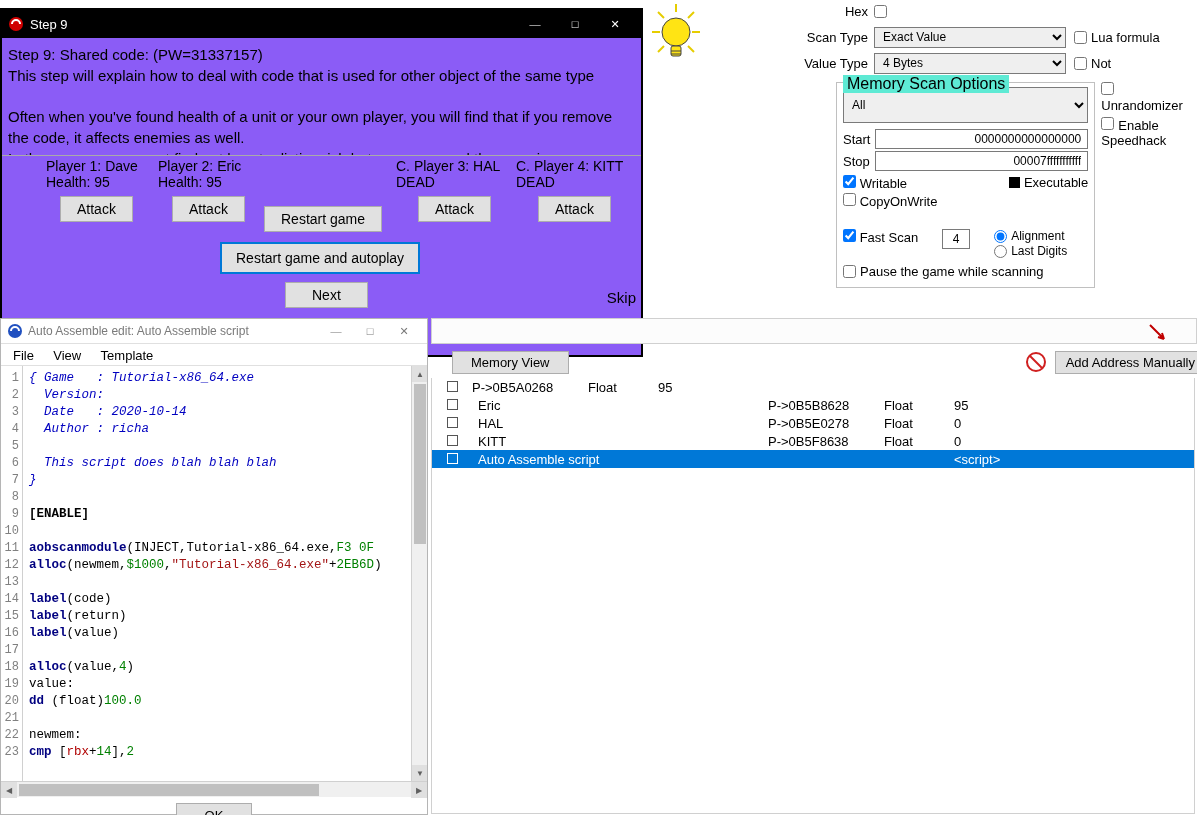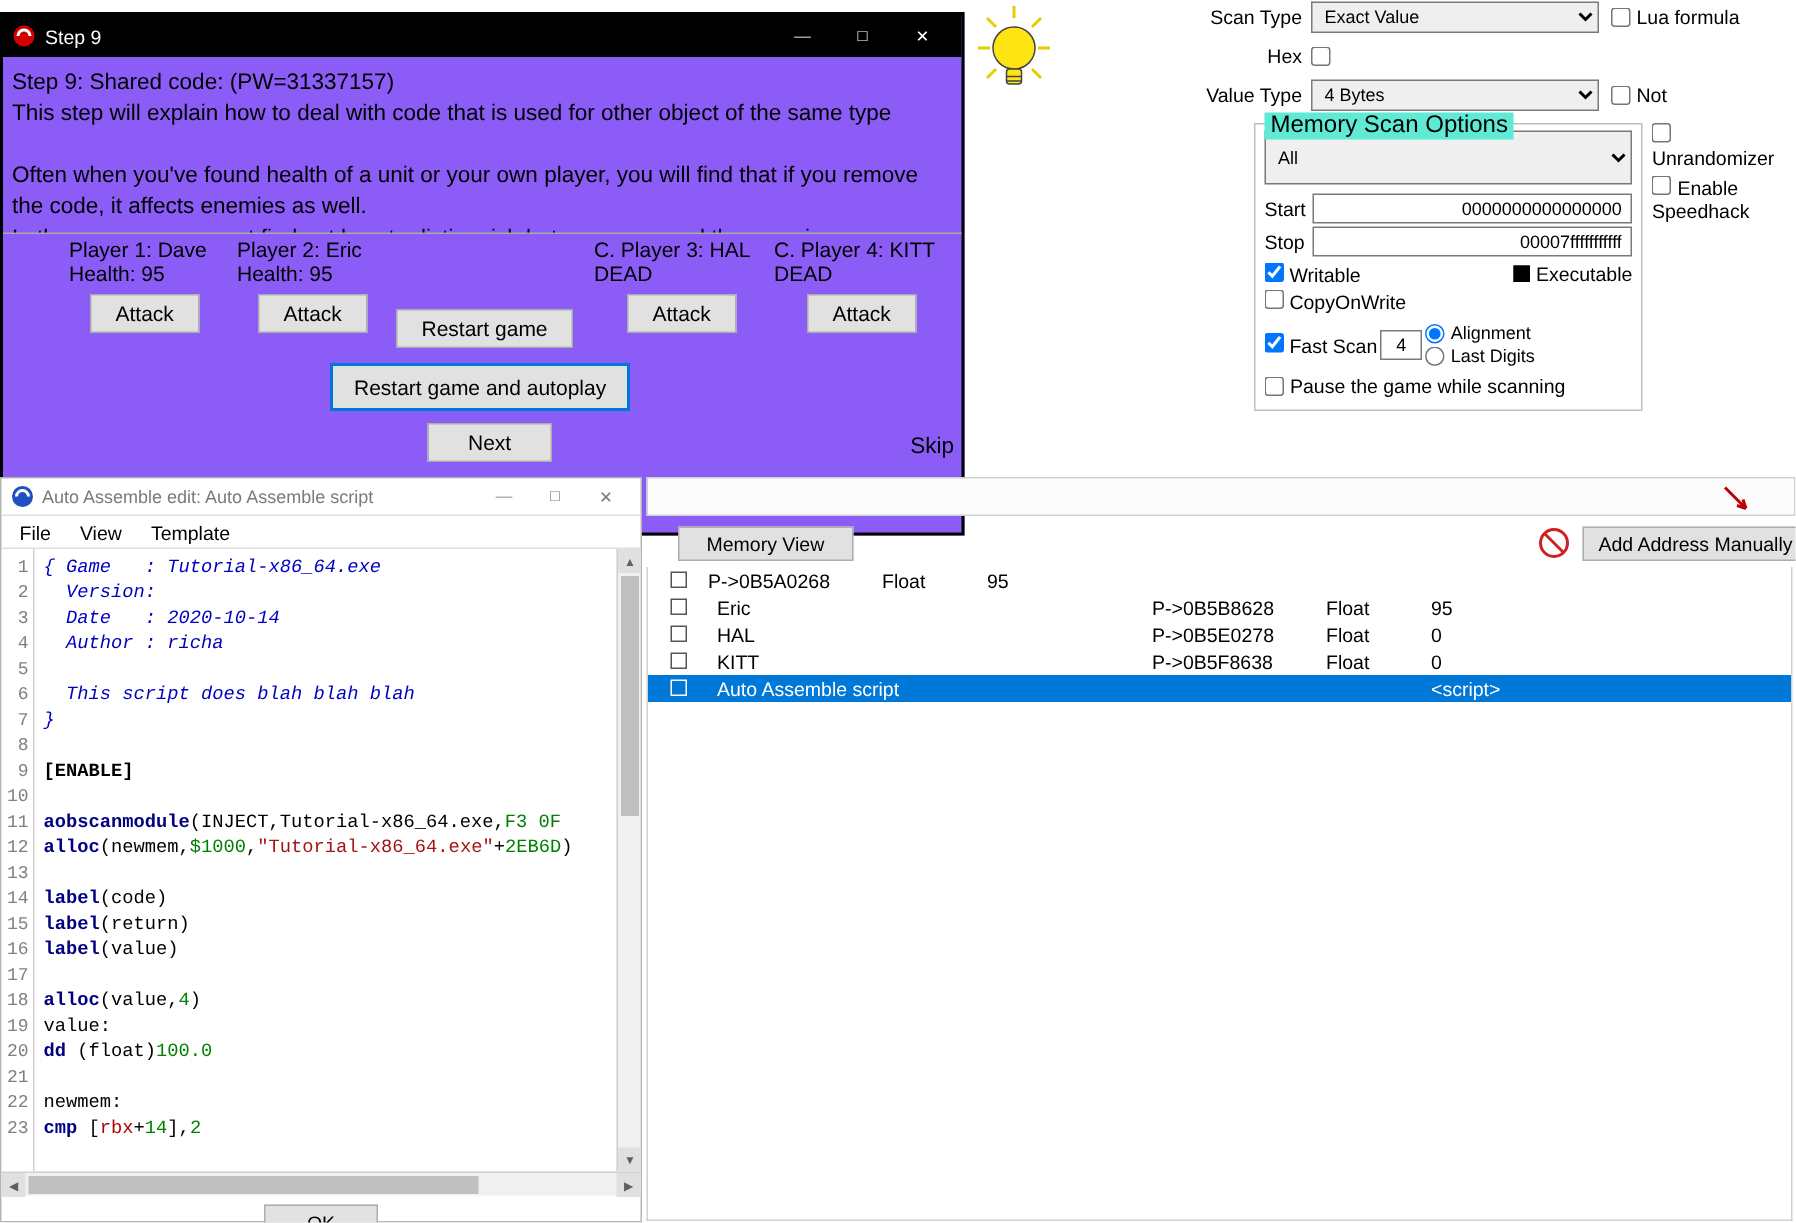--- a/index.html
+++ b/index.html
@@ -59,21 +59,21 @@
   .scan .sel { width: 192px; }
   .scan .chk { display: inline-flex; align-items: center; font-size: 13px; margin-left: 8px; }
   .scan .chk input { margin-right: 4px; }
   .memopt { border: 1px solid #c0c0c0; padding: 4px 6px 8px 6px; position: relative; margin: 4px 0 4px 36px; width: 344px; }
   .memopt-legend { position: absolute; top: -8px; left: 6px; background: #5eead4; padding: 0 4px; font-size: 16px; }
   .memopt .row2 { display: flex; align-items: center; margin: 2px 0; }
   .memopt .l2 { width: 32px; font-size: 13px; }
   .memopt .addr { flex:1; border:1px solid #7a7a7a; height:20px; text-align:right; padding:1px 6px; font-size:12px; }
   .memopt .checks { display:flex; gap: 14px; margin-top:4px; flex-wrap:wrap; }
   .memopt .execbox { border:1px solid #000; width:11px; height:11px; display:inline-block; background:#000; margin-right:4px; vertical-align:-1px;}
-  .memopt .fast { display:flex; align-items:center; gap:2px; margin-top:6px;}
+  .memopt .fast { display:flex; align-items:flex-start; gap:24px; margin-top:20px;}
   .memopt .fast input[type=text]{ width:28px; text-align:center; height:20px; border:1px solid #7a7a7a;}
   .memopt .radio-col { display:flex; flex-direction:column; font-size:12px; gap:1px;}
   .memopt .radio-col label{ display:flex; align-items:center; gap:4px;}
   .memopt .pause { margin-top:6px; display:flex; align-items:center; gap:4px; font-size:13px;}
 
   
   .toolstrip { position:absolute; left:431px; top:318px; width:766px; height:26px; border:1px solid #d0d0d0; background:#fcfcfc; }
   .toolstrip .arrow { position:absolute; right:28px; top:2px; width:22px; height:22px; display:flex; align-items:center; justify-content:center; }
   .arrow svg { width:20px; height:20px;}
 
@@ -227,30 +227,30 @@
       </div>
     <div class="rbtn">▶</div>
   </div>
   <div class="asm-footer">
     <span class="okbtn">OK</span>
   </div>
 </div>
 
 <div class="scan">
   <div class="row">
+    <span class="lbl">Hex</span>
+    <input type="checkbox" style="">
+  </div>
+  <div class="row">
     <span class="lbl">Scan Type</span>
     <select class="sel"><option>Exact Value</option></select>
     <label class="chk">
         <input type="checkbox" style="">
         <span>Lua formula</span>
       </label>
-  </div>
-  <div class="row">
-    <span class="lbl">Hex</span>
-    <input type="checkbox" style="">
   </div>
   <div class="row">
     <span class="lbl">Value Type</span>
     <select class="sel"><option>4 Bytes</option></select>
     <label class="chk">
         <input type="checkbox" style="">
         <span>Not</span>
       </label>
   </div>
   <div style="display:flex;">

